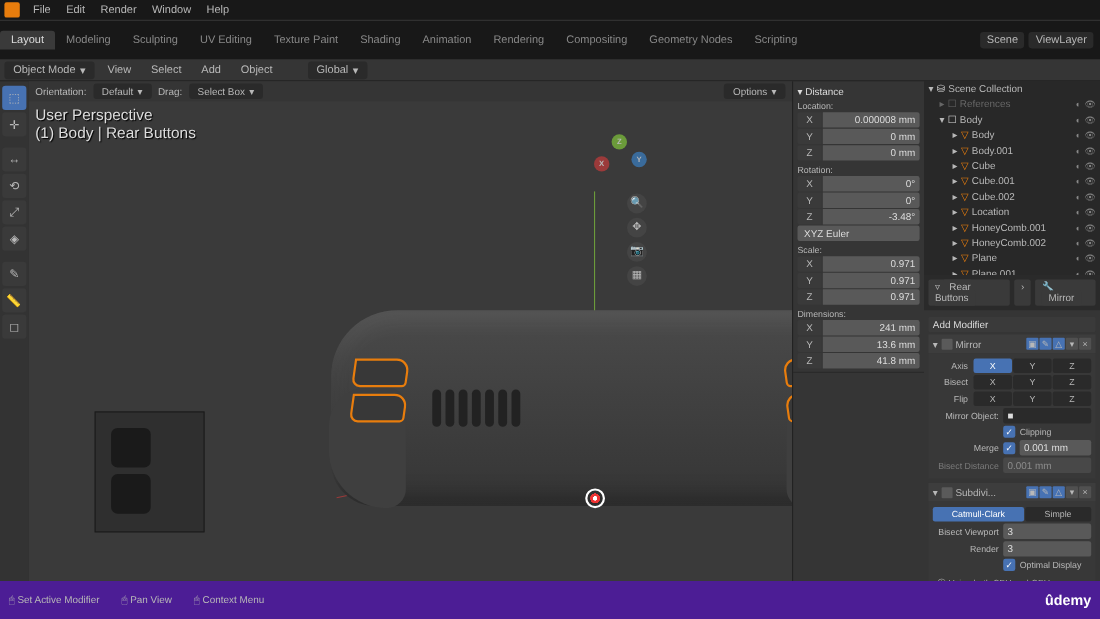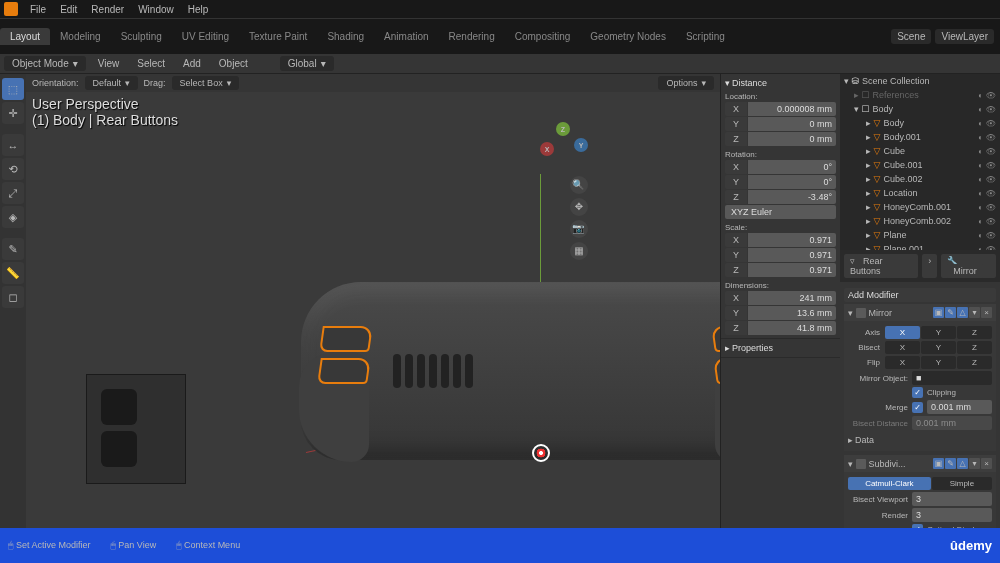--- a/index.html
+++ b/index.html
@@ -46,21 +46,21 @@
 .mod-btns i.on{background:#4772b3}
 .mod-body{padding:3px 4px;background:#383838}
 .xyz{display:flex;gap:1px;margin:2px 0}
 .xyz span{background:#2a2a2a;flex:1;text-align:center;padding:2px;border-radius:2px;font-size:8px}
 .xyz span.ax{background:#4772b3;color:#fff}
 .xyz .lbl{flex:0 0 36px;background:transparent;text-align:right;padding-right:4px}
 .fld{display:flex;margin:2px 0;gap:4px;align-items:center}
 .fld .l{flex:0 0 60px;text-align:right;font-size:8px}
 .fld .v{background:#595959;flex:1;padding:2px 4px;text-align:left;border-radius:2px;color:#ddd}
 .chk{width:11px;height:11px;background:#4772b3;border-radius:2px;display:inline-flex;align-items:center;justify-content:center;color:#fff;font-size:8px}
-.bottom-bar{position:absolute;bottom:0;left:0;right:0;height:35px;background:#1d4ed8;display:flex;align-items:center;padding:0 8px;font-size:9px;gap:20px}
+.bottom-bar{position:absolute;bottom:0;left:0;right:0;height:35px;background:#4c1d95;display:flex;align-items:center;padding:0 8px;font-size:9px;gap:20px}
 .subtitle{position:absolute;bottom:34px;left:50%;transform:translateX(-50%);text-align:center;color:#fff;text-shadow:1px 1px 2px #000;font-size:13px}
 .subtitle .cn{font-size:12px;font-weight:bold}
 .ref-img{position:absolute;left:60px;top:300px;width:100px;height:110px;background:#2f2f2f;border:1px solid #1a1a1a}
 .ref-img .bt{width:36px;height:36px;background:#1a1a1a;border-radius:6px;margin:6px}
 .device{position:absolute;left:275px;top:208px;width:482px;height:178px;background:linear-gradient(180deg,#4a4a4a,#353535);border-radius:60px 60px 40px 40px;box-shadow:inset 0 8px 20px rgba(255,255,255,0.1),inset 0 -8px 20px rgba(0,0,0,0.3)}
 .grip-l{position:absolute;left:-2px;bottom:-2px;width:70px;height:110px;background:#3f3f3f;border-radius:40px 20px 20px 60px}
 .grip-r{position:absolute;right:-2px;bottom:-2px;width:70px;height:110px;background:#3f3f3f;border-radius:20px 40px 60px 20px}
 .back-btn{position:absolute;width:50px;height:26px;background:#383838;border:2px solid #e87d0d;border-radius:0 12px 4px 8px;transform:skewX(-8deg)}
 .vents{position:absolute;left:92px;top:72px;display:flex;gap:4px}
 .vents i{width:8px;height:34px;background:#222;border-radius:4px;display:inline-block}
@@ -234,23 +234,20 @@
         </div>
       <div class="n-row">
           <span class="lbl">Y</span>
           <span class="val">13.6 mm</span>
         </div>
       <div class="n-row">
           <span class="lbl">Z</span>
           <span class="val">41.8 mm</span>
         </div>
     </div>
-    <div class="n-sec">
-        <div class="hdr">▸ <span>Properties</span></div>
-      </div>
   </div>
 
   <div class="right">
     <div class="outliner">
       <div class="out-row">
           <span>▾</span>
           <span class="out-col">⛁</span>
           <span>Scene Collection</span>
         </div>
       <div class="out-row" style="padding-left:14px;color:#666">
@@ -418,21 +415,20 @@
             </div>
           <div class="fld">
               <span class="l">Merge</span>
               <span class="chk">✓</span>
               <span class="v">0.001 mm</span>
             </div>
           <div class="fld" style="opacity:.5">
               <span class="l">Bisect Distance</span>
               <span class="v">0.001 mm</span>
             </div>
-          <div style="padding:3px 0">▸ <span>Data</span></div>
         </div>
 
         <div class="mod-hdr" style="margin-top:4px">
           <span>▾</span>
             <span class="mod-ico"></span>
           <span>Subdivi...</span>
           <span class="mod-btns">
               <i class="on">▣</i>
               <i class="on">✎</i>
               <i class="on">△</i>

